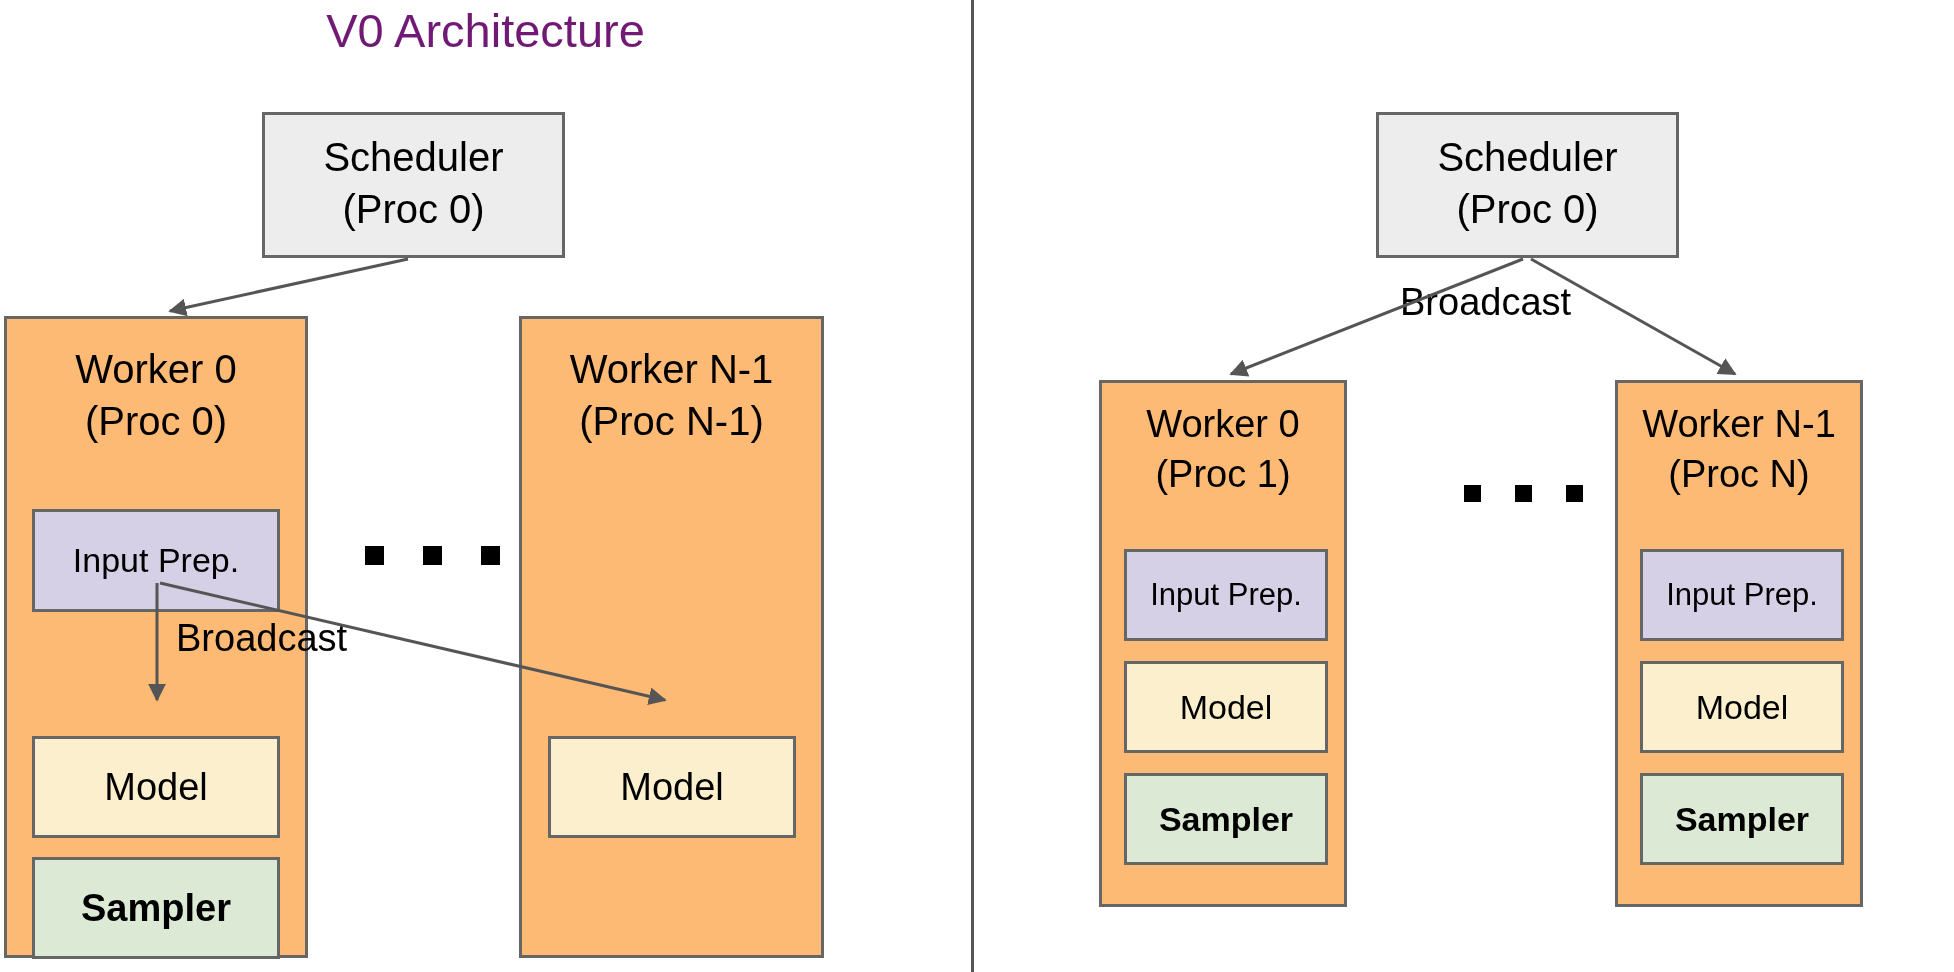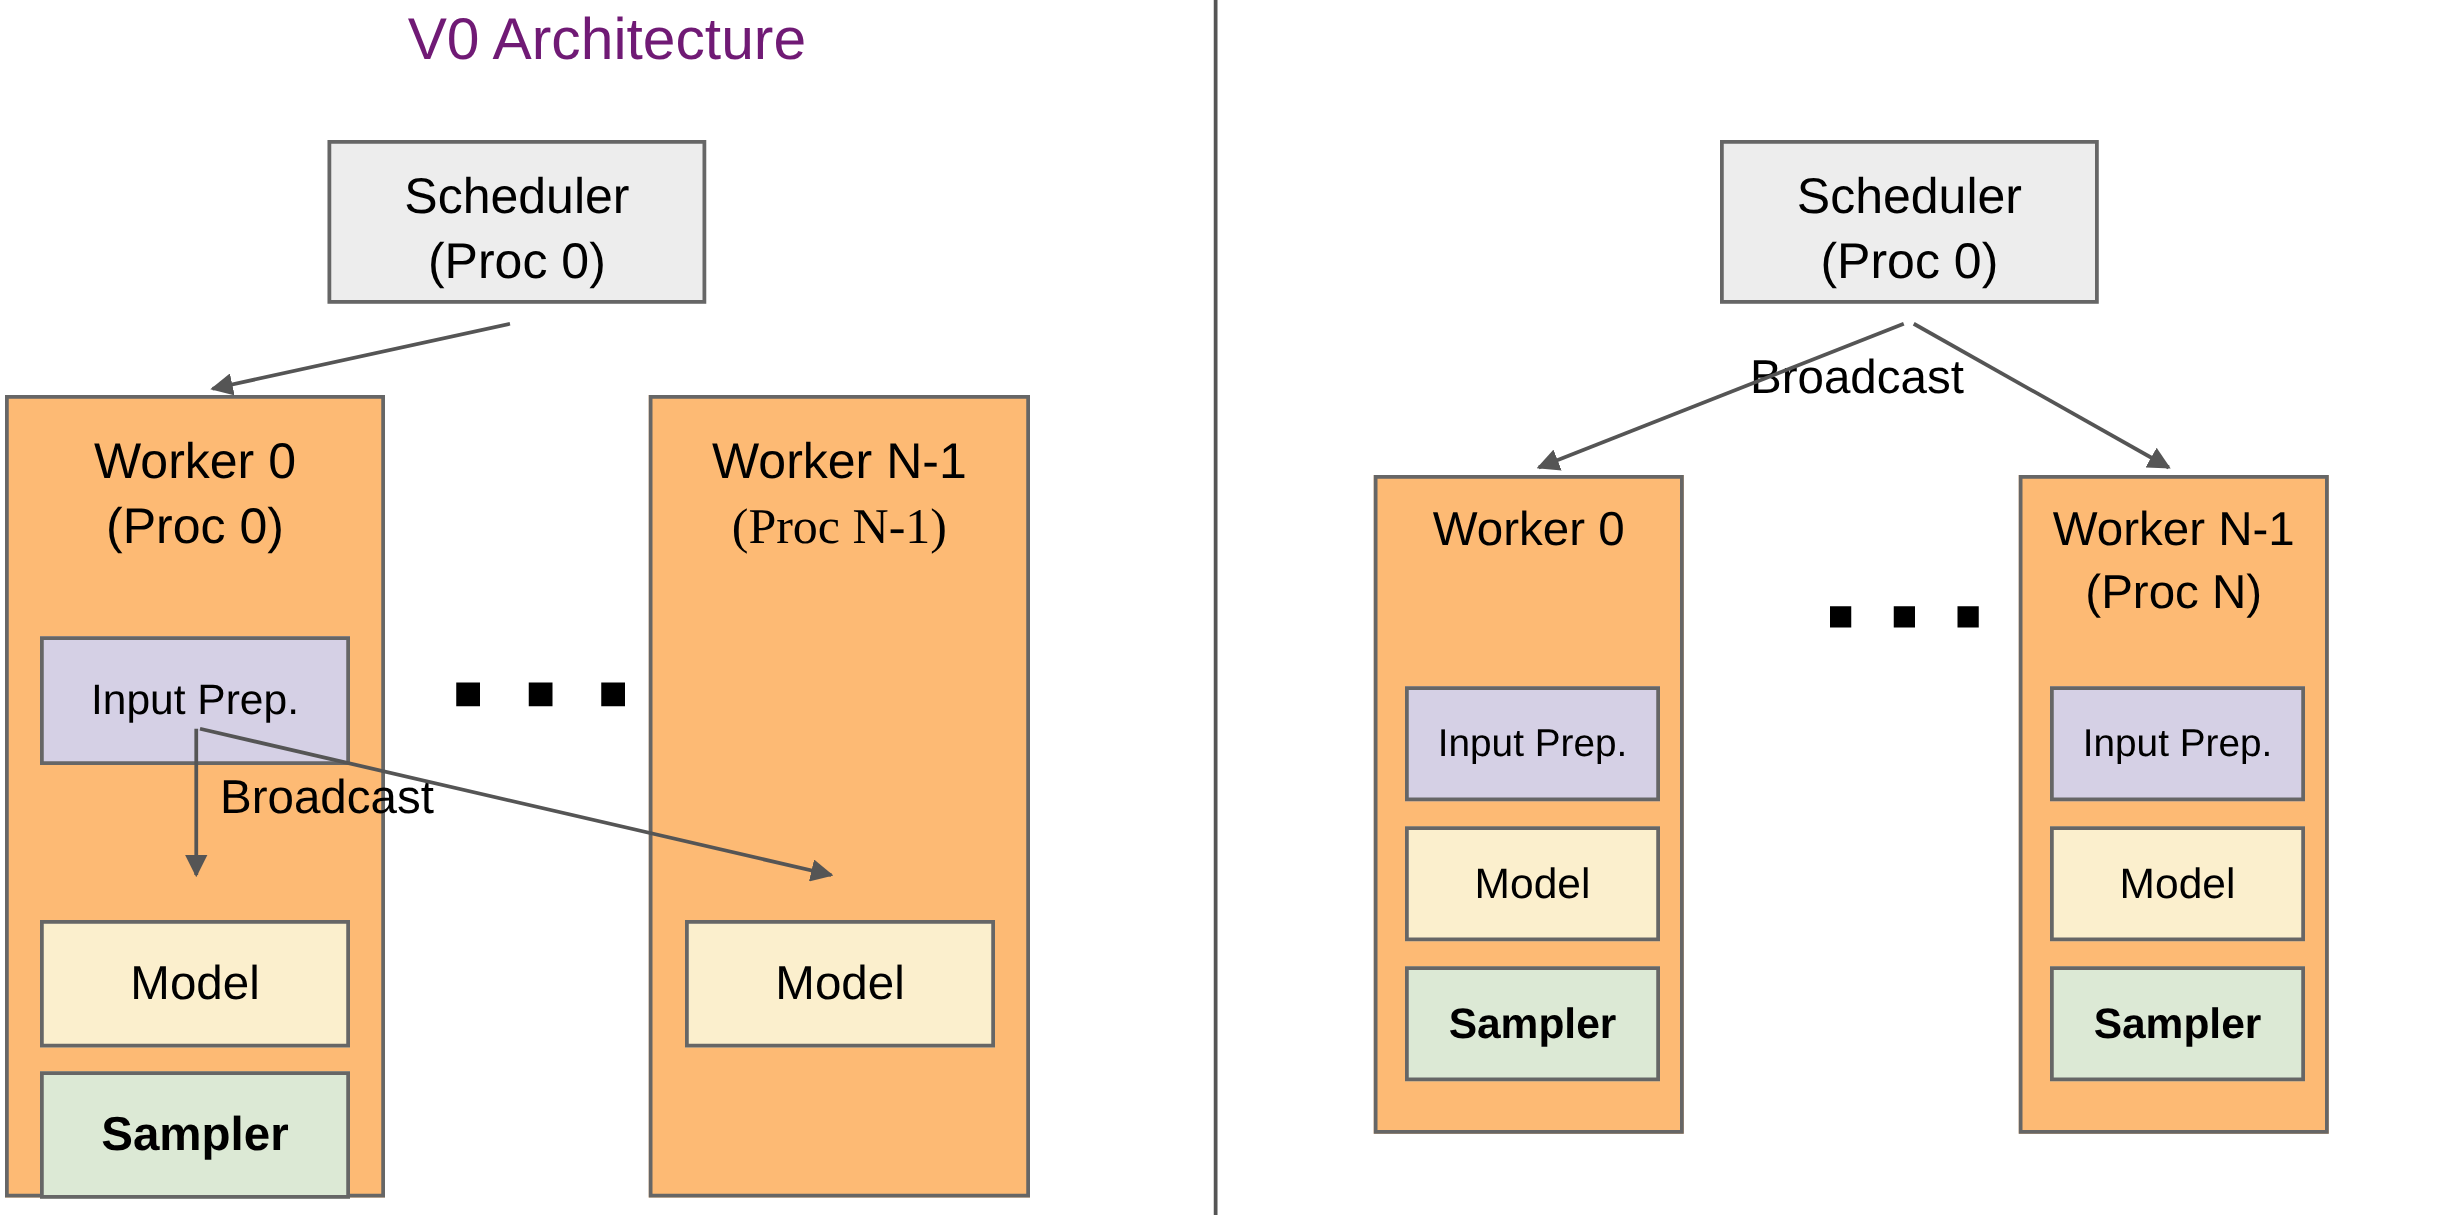--- a/index.html
+++ b/index.html
@@ -53,21 +53,21 @@
     position: absolute;
     left: 0;
     right: 0;
     text-align: center;
     white-space: nowrap;
   }
 
   
   .scheduler {
     width: 303px;
-    height: 131px;
+    height: 146px;
     background: #ededed;
   }
   .scheduler .box-label {
     top: 18px;
     font-size: 40px;
     line-height: 52px;
   }
 
   
   .worker { background: #fdba74; }
@@ -138,21 +138,21 @@
       <div class="worker-title" style="top:24px; font-size:40px; line-height:52px;">Worker 0</div>
       <div class="worker-title" style="top:76px; font-size:40px; line-height:52px;">(Proc 0)</div>
 
       <div class="component c-input" style="left:25px; top:162px; width:248px; height:103px; font-size:34px;">Input Prep.</div>
       <div class="component c-model" style="left:25px; top:389px; width:248px; height:102px; font-size:38px;">Model</div>
       <div class="component c-sampler" style="left:25px; top:510px; width:248px; height:102px; font-size:38px;">Sampler</div>
     </div>
 
     <div class="box worker" style="left:519px; top:316px; width:305px; height:642px;">
       <div class="worker-title" style="top:24px; font-size:40px; line-height:52px;">Worker N-1</div>
-      <div class="worker-title" style="top:76px; font-size:40px; line-height:52px;font-family:Liberation Serif, serif;">(Proc N-1)</div>
+      <div class="worker-title" style="top:76px; font-size:40px; line-height:52px;">(Proc N-1)</div>
 
       <div class="component c-model" style="left:26px; top:389px; width:248px; height:102px; font-size:38px;">Model</div>
     </div>
 
     <div class="ellipsis" style="left:365px; top:546px; gap:39px;">
       <span style="width:19px;height:19px;"></span>
       <span style="width:19px;height:19px;"></span>
       <span style="width:19px;height:19px;"></span>
     </div>
 
@@ -178,20 +178,21 @@
   <div class="panel" id="panel-v1">
 
 
     <div class="box scheduler" style="left:393px; top:112px;">
       <div class="box-label" style="top:16px;">Scheduler</div>
       <div class="box-label" style="top:68px;">(Proc 0)</div>
     </div>
 
     <div class="box worker" style="left:116px; top:380px; width:248px; height:527px;">
       <div class="worker-title" style="top:16px; font-size:38px; line-height:50px;">Worker 0</div>
+      <div class="worker-title" style="top:66px; font-size:38px; line-height:50px;">(Proc 1)</div>
 
       <div class="component c-input" style="left:22px; top:138px; width:204px; height:92px; font-size:31px;">Input Prep.</div>
       <div class="component c-model" style="left:22px; top:250px; width:204px; height:92px; font-size:34px;">Model</div>
       <div class="component c-sampler" style="left:22px; top:362px; width:204px; height:92px; font-size:34px;">Sampler</div>
     </div>
 
     <div class="box worker" style="left:632px; top:380px; width:248px; height:527px;">
       <div class="worker-title" style="top:16px; font-size:38px; line-height:50px;">Worker N-1</div>
       <div class="worker-title" style="top:66px; font-size:38px; line-height:50px;">(Proc N)</div>
 

